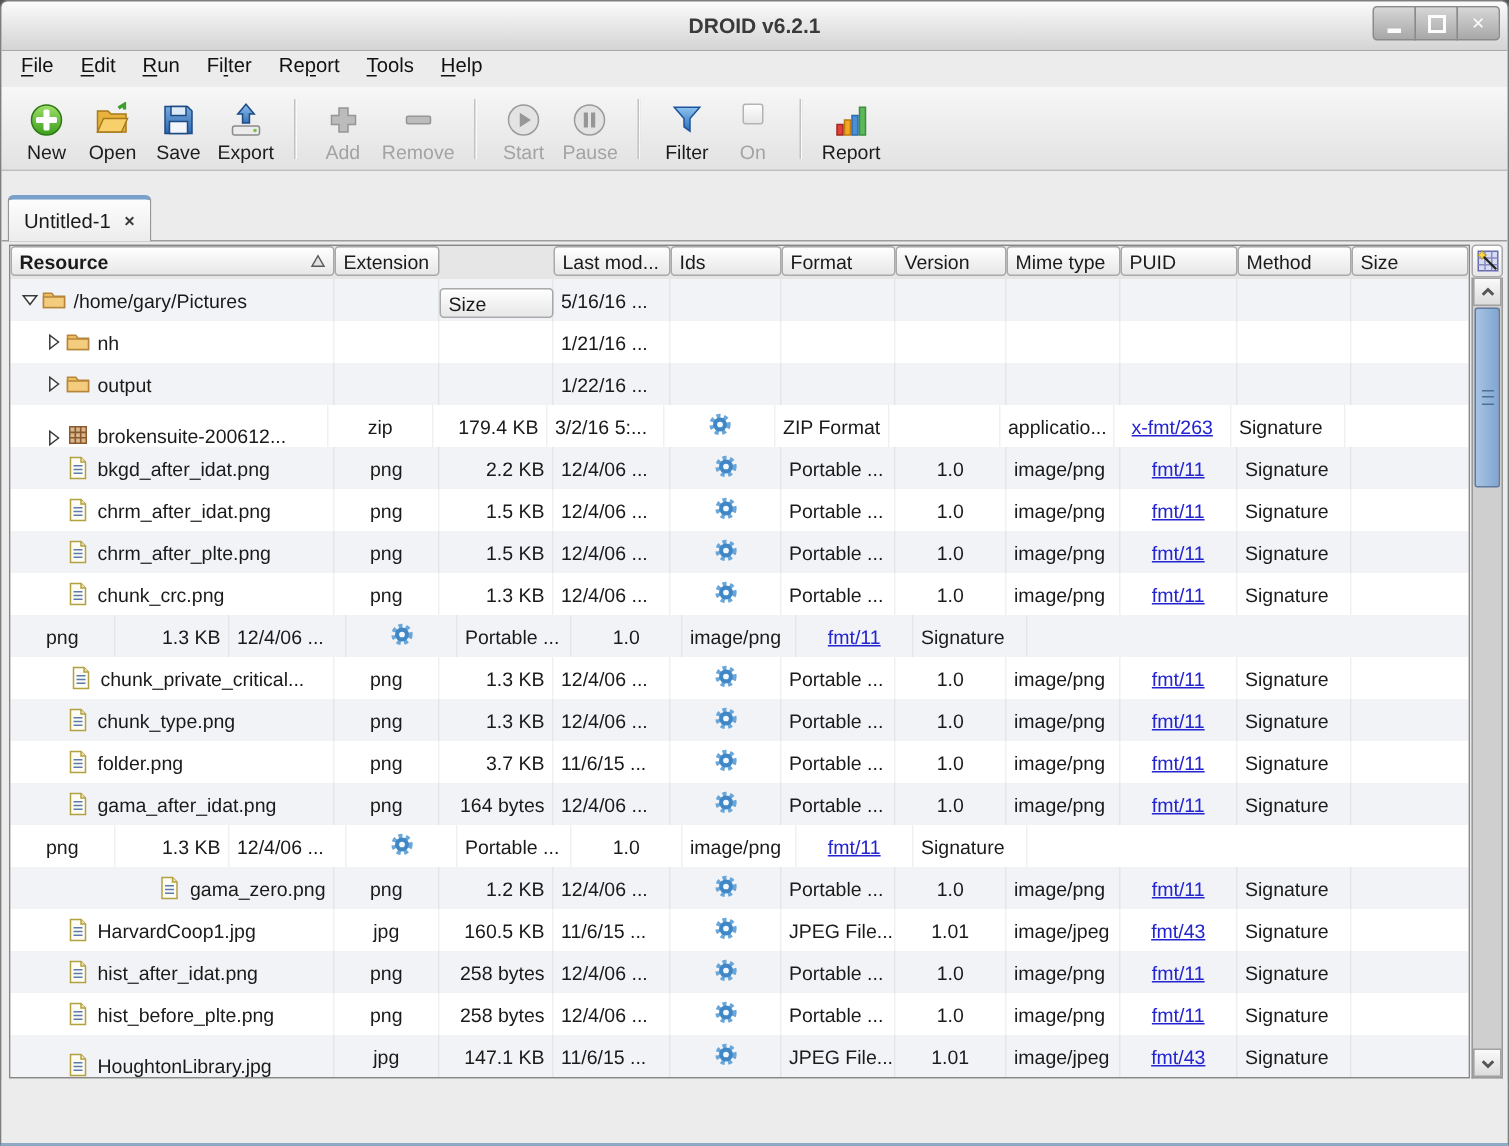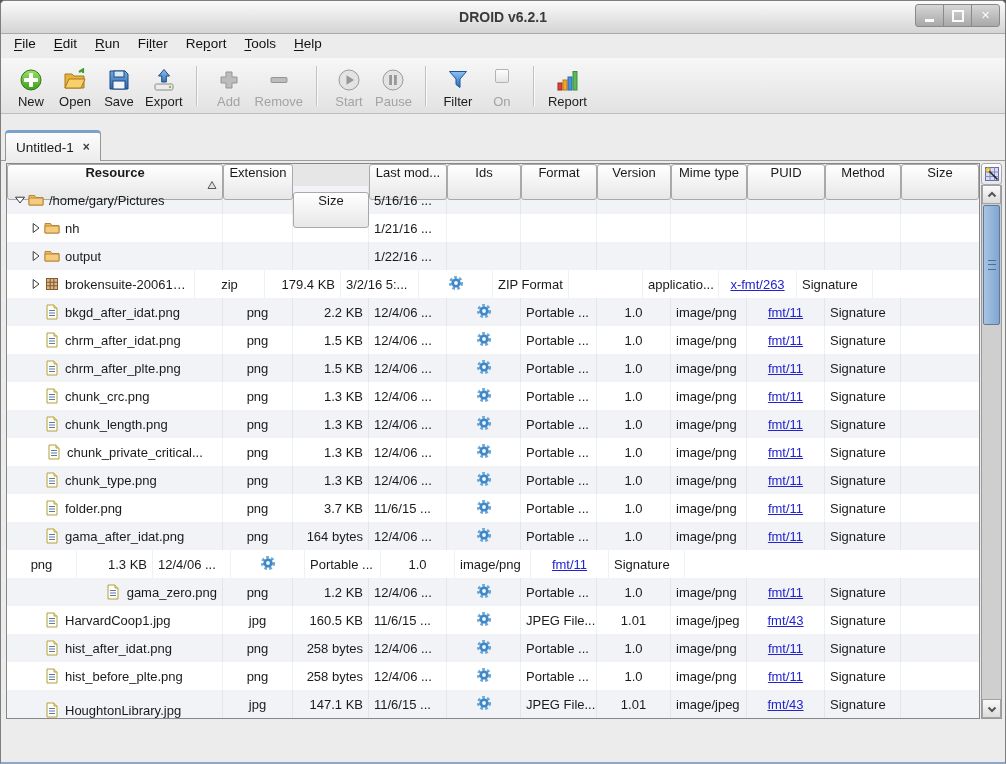--- a/index.html
+++ b/index.html
@@ -40,22 +40,22 @@
   .tab{height:31px;box-sizing:border-box;background:linear-gradient(#fdfdfd,#ececec);border:1px solid #969696;border-bottom:none;
     border-top:3px solid #79a1cc;border-radius:4px 4px 0 0;display:flex;align-items:center;padding:0 10px;margin-bottom:-1px;}
   .tab-label{font-size:13.5px;color:#1a1a1a;}
   .tab-close{margin-left:9px;font-size:12px;font-weight:bold;color:#3c3c3c;line-height:1;}
 
   
   .content{flex:1;background:#ececec;border-top:1px solid #9c9c9c;position:relative;}
   .table-panel{position:absolute;left:5px;top:2px;width:974px;height:556px;box-sizing:border-box;
     border:1px solid #878787;background:#fff;overflow:hidden;}
   .header-row{display:flex;height:22px;background:#e6e6e6;}
-  .col-header{box-sizing:border-box;height:36px;background:linear-gradient(#ffffff,#e7e7e7);border:1px solid #a9a9a9;
-    border-radius:3px;font-size:13px;color:#1a1a1a;display:flex;align-items:center;padding:0 5px;overflow:hidden;white-space:nowrap;flex-direction:column;}
+  .col-header{box-sizing:border-box;height:20px;background:linear-gradient(#ffffff,#e7e7e7);border:1px solid #a9a9a9;
+    border-radius:3px;font-size:13px;color:#1a1a1a;display:flex;align-items:center;padding:0 5px;overflow:hidden;white-space:nowrap;}
   .col-header.first{font-weight:bold;}
   .sort-icon{margin-left:auto;display:flex;}
   .rows{}
   .trow{display:flex;height:28px;align-items:stretch;background:#fff;}
   .trow.alt{background:#f1f3f7;}
   .tcell{box-sizing:border-box;padding:0 5px;display:flex;align-items:center;font-size:13px;color:#1a1a1a;
     overflow:hidden;white-space:nowrap;border-right:1px solid rgba(150,160,175,0.16);}
   .tcell.last{border-right:none;}
   .tcell.ar{justify-content:flex-end;}
   .tcell.ac{justify-content:center;}
@@ -364,21 +364,21 @@
             <div class="tcell al" style="width: 78px;">1/22/16 ...</div>
             <div class="tcell ac" style="width: 74px;"></div>
             <div class="tcell al" style="width: 76px;"></div>
             <div class="tcell ac" style="width: 74px;"></div>
             <div class="tcell al" style="width: 76px;"></div>
             <div class="tcell ac" style="width: 78px;"></div>
             <div class="tcell al" style="width: 76px;"></div>
             <div class="tcell al last" style="flex: 1 1 0%;"></div>
           </div>
           <div class="trow">
-            <div class="tcell al tree-cell" style="width: 188px; padding-left: 22px;">
+            <div class="tcell al tree-cell" style="width: 212px; padding-left: 22px; align-items: flex-end;">
               <span class="expander">
                 <svg width="12" height="12" viewBox="0 0 12 12">
                   <path d="M3.2 1.5v9L9 6z" fill="#fff" stroke="#3a3a3a"></path>
                 </svg>
               </span>
               <span class="node-icon">
                 <svg width="16" height="16" viewBox="0 0 16 16">
                   <rect x="2.5" y="2.5" width="11" height="11" fill="#dab68c" stroke="#8a5a2e"></rect>
                   <path d="M2.5 6.2h11M2.5 9.8h11M6.2 2.5v11M9.8 2.5v11" stroke="#8a5a2e" stroke-width="1.1"></path>
                 </svg>
@@ -522,31 +522,20 @@
             <div class="tcell al" style="width: 76px;">Portable ...</div>
             <div class="tcell ac" style="width: 74px;">1.0</div>
             <div class="tcell al" style="width: 76px;">image/png</div>
             <div class="tcell ac" style="width: 78px;">
               <span class="puid-link">fmt/11</span>
             </div>
             <div class="tcell al" style="width: 76px;">Signature</div>
             <div class="tcell al last" style="flex: 1 1 0%;"></div>
           </div>
           <div class="trow alt">
-            <div class="tcell al tree-cell" style="width: 216px; padding-left: 22px;">
-              <span class="expander"></span>
-              <span class="node-icon">
-                <svg width="16" height="16" viewBox="0 0 16 16">
-                  <path d="M3 1h7l3 3v11H3z" fill="#fdfdf4" stroke="#b3a040"></path>
-                  <path d="M10 1v3h3" fill="#ece5bc" stroke="#b3a040"></path>
-                  <path d="M5 6.5h6M5 9h6M5 11.5h6" stroke="#5a7ab0"></path>
-                </svg>
-              </span>
-              <span class="node-name">chunk_length.png</span>
-            </div>
             <div class="tcell ac" style="width: 70px;">png</div>
             <div class="tcell ar" style="width: 76px;">1.3 KB</div>
             <div class="tcell al" style="width: 78px;">12/4/06 ...</div>
             <div class="tcell ac" style="width: 74px;">
               <span><svg width="16" height="16" viewBox="0 0 16 16">
                   <circle cx="8" cy="8" r="5.2" fill="none" stroke="#6aa6d8" stroke-width="3.8" stroke-dasharray="2.4 2.05"></circle>
                   <circle cx="8" cy="8" r="4.6" fill="#3f87c6"></circle>
                   <circle cx="8" cy="8" r="1.9" fill="#f4f9ff"></circle>
                 </svg></span>
             </div>

